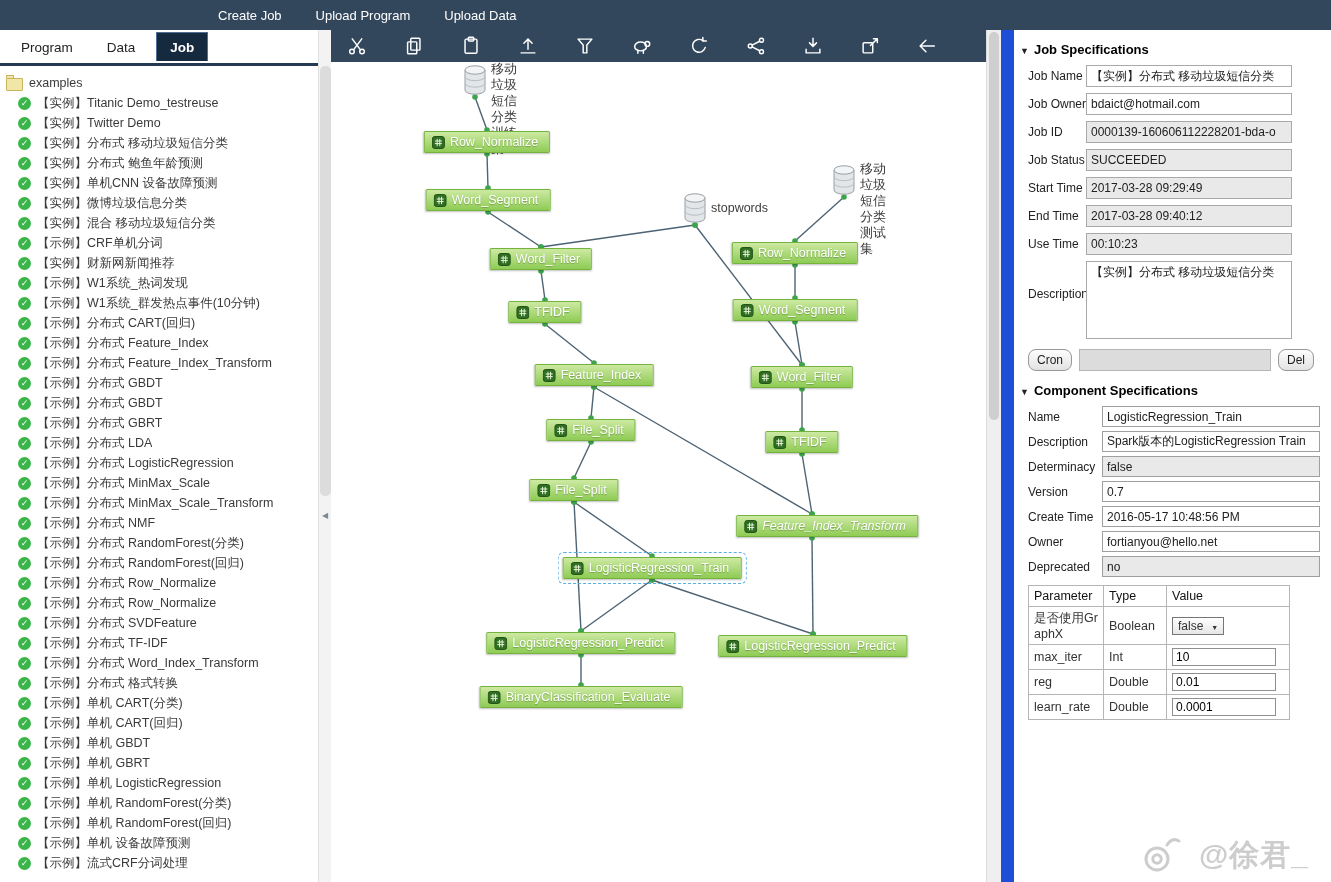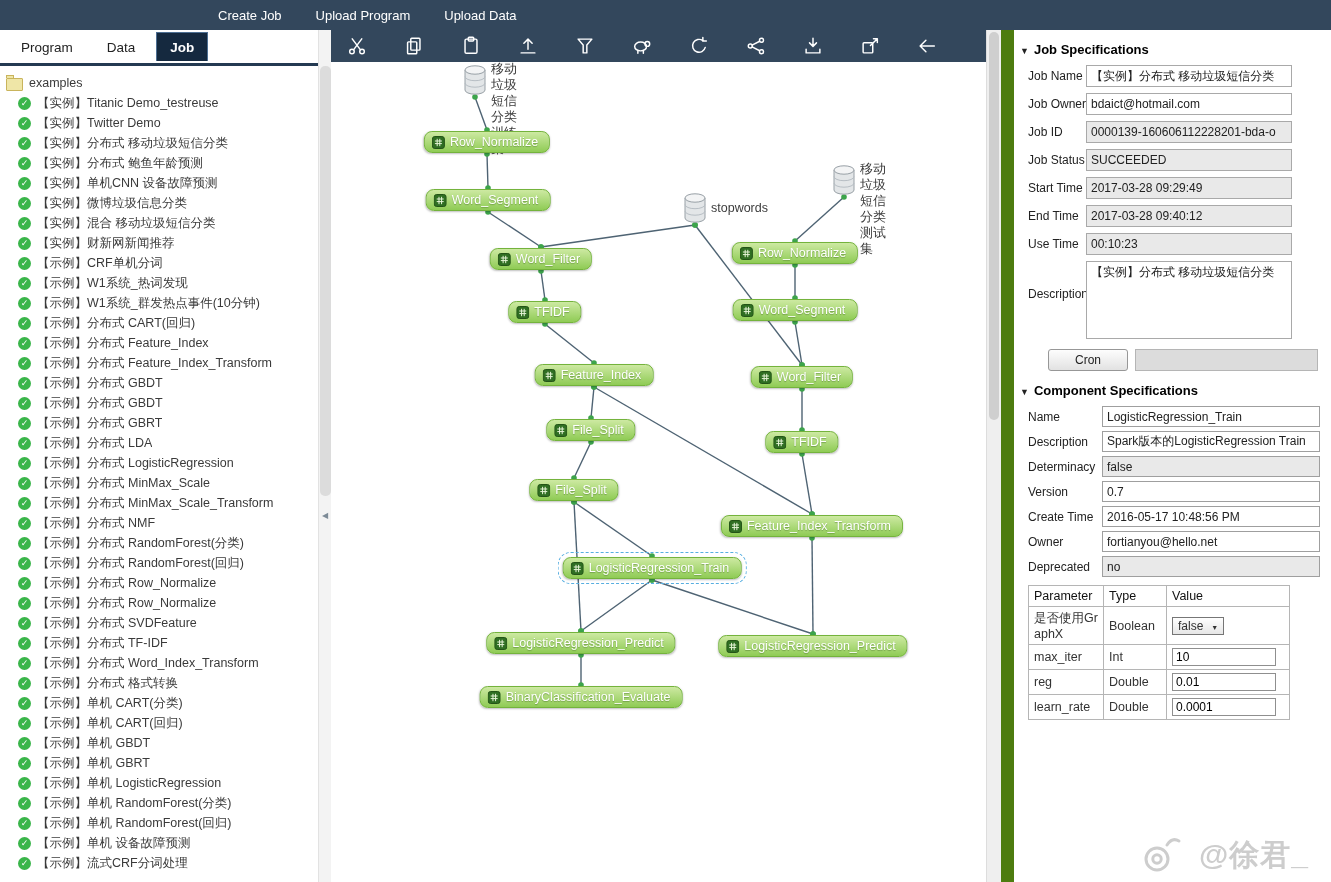--- a/index.html
+++ b/index.html
@@ -1,16 +1,16 @@
 <!DOCTYPE html>
 <html><head>
 <meta charset="utf-8">
 <style>
   html,body{margin:0;padding:0;background:#9a9a9a;}
-  .app{position:relative;width:1331px;height:882px;background:#4d7c0f;overflow:hidden;
+  .app{position:relative;width:1331px;height:882px;background:#1d4ed8;overflow:hidden;
        font-family:"Liberation Sans","DejaVu Sans",sans-serif;color:#333;}
 
   
   .navbar{position:absolute;top:0;left:0;right:0;height:30px;background:#33475c;
           display:flex;align-items:center;padding-left:218px;gap:34px;z-index:30;}
   .nav-item{color:#fff;font-size:13px;cursor:pointer;white-space:nowrap;}
 
   
   .sidebar{position:absolute;left:0;top:30px;width:318px;bottom:0;background:#fff;overflow:hidden;}
   .tabs{height:33px;display:flex;align-items:center;padding-left:8px;gap:8px;
@@ -35,21 +35,21 @@
   
   .canvas-col{position:absolute;left:331px;top:30px;width:655px;bottom:0;}
   .canvas-toolbar{height:32px;background:#33475c;display:flex;align-items:center;gap:33px;padding-left:14px;}
   .tb-icon{width:24px;height:24px;flex:none;cursor:pointer;display:flex;align-items:center;justify-content:center;}
   .tb-icon svg *{stroke:#fff;fill:none;stroke-width:1.6;stroke-linecap:round;stroke-linejoin:round;}
   .dag-canvas{position:relative;height:calc(100% - 32px);background:#fff;overflow:hidden;}
   .dag-edges{position:absolute;left:0;top:0;}
 
   .dag-node{position:absolute;transform:translate(-50%,-50%);display:flex;align-items:center;gap:5px;
             padding:3px 11px 3px 7px;background:linear-gradient(#cde9a2,#8fcb55);
-            border:1px solid #74b33c;border-radius:8px;color:#fff;font-size:12.5px;font-weight:500;
+            border:1px solid #74b33c;border-radius:1px;color:#fff;font-size:12.5px;font-weight:500;
             white-space:nowrap;text-shadow:0 1px 1px rgba(60,100,30,.45);box-shadow:0 1px 2px rgba(0,0,0,.25);cursor:pointer;}
   .dag-node.selected{outline:1px dashed #57aee0;outline-offset:4px;}
   .node-ic{flex:none;display:block;}
 
   .dataset{position:absolute;width:26px;height:32px;transform:translate(-50%,-50%);cursor:pointer;}
   .ds-label{position:absolute;color:#3c3c3c;}
   .ds-label.vertical{left:29px;top:-3px;width:30px;font-size:13px;line-height:16px;word-break:break-all;}
   .ds-label.horizontal{left:29px;top:9px;white-space:nowrap;font-size:12.5px;}
 
   .canvas-scrollbar{position:absolute;left:986px;top:30px;bottom:0;width:14px;background:#efefef;
@@ -64,22 +64,22 @@
   .spec-row{display:flex;align-items:center;margin:0 0 6px 14px;}
   .spec-label{width:58px;flex:none;font-size:12px;color:#222;white-space:nowrap;}
   .spec-input{width:196px;height:18px;border:1px solid #a9a9a9;padding:1px 4px;font-size:12px;
               font-family:inherit;color:#222;background:#fff;}
   .spec-input.readonly{background:#e9e9e9;}
   .desc-row{align-items:flex-start;}
   .desc-row .spec-label{margin-top:26px;}
   .desc-box{width:196px;height:72px;border:1px solid #a9a9a9;padding:2px 4px;font-size:12px;
             font-family:inherit;color:#222;resize:none;}
   .cron-row{display:flex;align-items:center;margin:10px 0 4px 14px;gap:7px;}
-  .cron-btn{font-size:12px;font-family:inherit;padding:3px 26px;border:1px solid #979797;border-radius:3px;
-            background:linear-gradient(#fdfdfd,#e2e2e2);cursor:pointer;color:#222;margin-left:20px;}
+  .cron-btn{font-size:12px;font-family:inherit;padding:3px 8px;border:1px solid #979797;border-radius:8px;
+            background:linear-gradient(#fdfdfd,#e2e2e2);cursor:pointer;color:#222;}
   .cron-input{width:186px;height:18px;border:1px solid #b5b5b5;background:#dcdcdc;}
   .comp-row{display:flex;align-items:center;margin:0 0 4px 14px;}
   .comp-label{width:74px;flex:none;font-size:12px;color:#222;white-space:nowrap;}
   .comp-input{width:208px;height:17px;border:1px solid #9f9f9f;padding:1px 4px;font-size:12px;
               font-family:inherit;color:#222;background:#fff;}
   .comp-input.readonly{background:#e9e9e9;}
   .param-table{border-collapse:collapse;margin:8px 0 0 14px;font-size:12.5px;}
   .param-table th,.param-table td{border:1px solid #b5b5b5;padding:3px 5px;text-align:left;vertical-align:middle;}
   .param-table th{font-weight:normal;color:#111;}
   .p-name{width:64px;word-break:break-all;}
@@ -141,25 +141,25 @@
           <div class="tree-item">
             <span class="check-icon"></span>
             <span class="tree-label">【实例】微博垃圾信息分类</span>
           </div>
           <div class="tree-item">
             <span class="check-icon"></span>
             <span class="tree-label">【实例】混合 移动垃圾短信分类</span>
           </div>
           <div class="tree-item">
             <span class="check-icon"></span>
+            <span class="tree-label">【示例】CRF单机分词</span>
+          </div>
+          <div class="tree-item">
+            <span class="check-icon"></span>
             <span class="tree-label">【实例】财新网新闻推荐</span>
-          </div>
-          <div class="tree-item">
-            <span class="check-icon"></span>
-            <span class="tree-label">【示例】CRF单机分词</span>
           </div>
           <div class="tree-item">
             <span class="check-icon"></span>
             <span class="tree-label">【示例】W1系统_热词发现</span>
           </div>
           <div class="tree-item">
             <span class="check-icon"></span>
             <span class="tree-label">【示例】W1系统_群发热点事件(10分钟)</span>
           </div>
           <div class="tree-item">
@@ -524,21 +524,21 @@
           </svg>
           <span class="node-label">Word_Filter</span>
         </div>
         <div class="dag-node" style="left: 471px; top: 380px;">
           <svg class="node-ic" width="13" height="13" viewBox="0 0 13 13">
             <rect x="0.5" y="0.5" width="12" height="12" rx="2.5" fill="#2f6e22" stroke="#245417"></rect>
             <path d="M3 5 H10 M3 7.6 H10 M5.3 2.8 V10.2 M7.9 2.8 V10.2" stroke="#e8f5d8" stroke-width="1" fill="none"></path>
           </svg>
           <span class="node-label">TFIDF</span>
         </div>
-        <div class="dag-node" style="left: 481px; top: 464px;">
+        <div class="dag-node" style="left: 496px; top: 464px; font-style: italic;">
           <svg class="node-ic" width="13" height="13" viewBox="0 0 13 13">
             <rect x="0.5" y="0.5" width="12" height="12" rx="2.5" fill="#2f6e22" stroke="#245417"></rect>
             <path d="M3 5 H10 M3 7.6 H10 M5.3 2.8 V10.2 M7.9 2.8 V10.2" stroke="#e8f5d8" stroke-width="1" fill="none"></path>
           </svg>
           <span class="node-label">Feature_Index_Transform</span>
         </div>
         <div class="dag-node" style="left: 482px; top: 584px;">
           <svg class="node-ic" width="13" height="13" viewBox="0 0 13 13">
             <rect x="0.5" y="0.5" width="12" height="12" rx="2.5" fill="#2f6e22" stroke="#245417"></rect>
             <path d="M3 5 H10 M3 7.6 H10 M5.3 2.8 V10.2 M7.9 2.8 V10.2" stroke="#e8f5d8" stroke-width="1" fill="none"></path>

